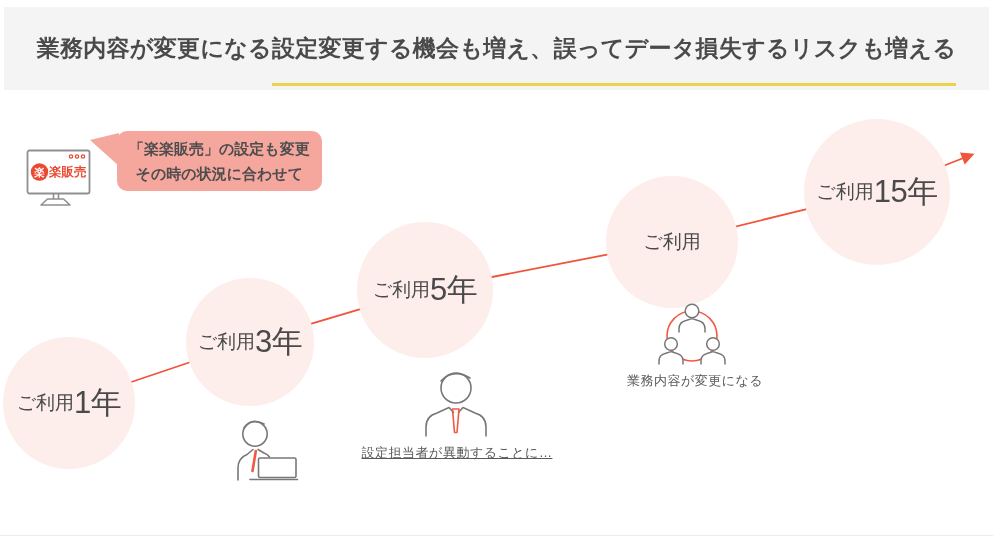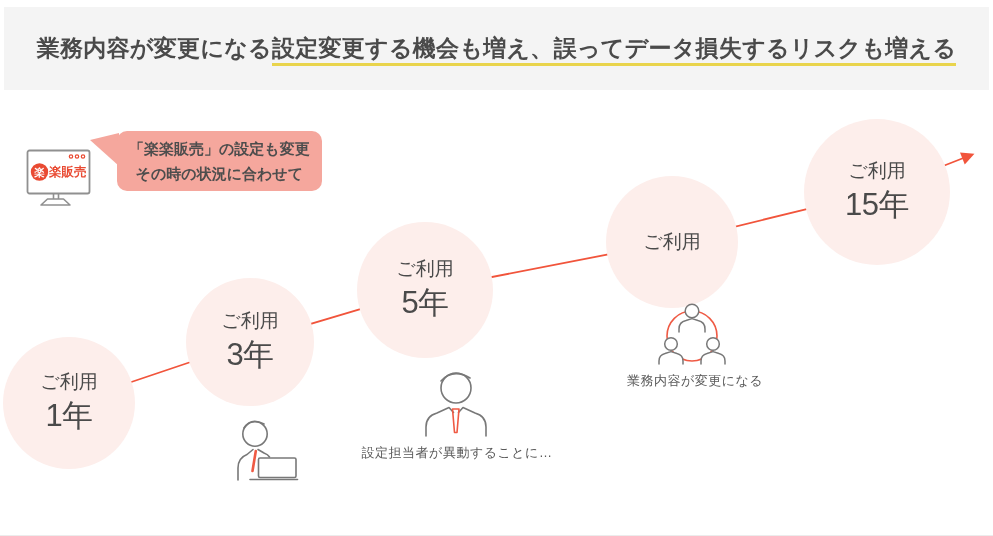--- a/index.html
+++ b/index.html
@@ -10,28 +10,28 @@
   }
   
   .header{
     position:absolute;left:4px;top:7px;width:985px;height:83px;
     background:#f4f4f4;display:flex;align-items:center;justify-content:center;
   }
   .title{
     font-size:23px;font-weight:bold;color:#4a4a4a;white-space:nowrap;
     letter-spacing:0.3px;line-height:1;
   }
-  .title .ul{border-bottom:3px solid #e9d44c;padding-bottom:2px;}
+  .title .ul{border-bottom:3px solid #e9d44c;padding-bottom:22px;}
   
   .trend{position:absolute;left:0;top:0;width:993px;height:536px;}
   
   .circle{
     position:absolute;border-radius:50%;background:#fdeeeb;
     display:flex;align-items:center;justify-content:center;
-    color:#4a4a4a;white-space:nowrap;flex-direction:column;
+    color:#4a4a4a;white-space:nowrap;
   }
   .circle .pre{font-size:19px;font-weight:500;}
   .circle .val{font-size:31px;font-weight:500;letter-spacing:-0.5px;}
   
   .bubble{
     position:absolute;left:117px;top:131px;background:#f5a79d;color:#4d4d4d;
     border-radius:10px;padding:5px 12px;font-size:15px;font-weight:bold;
     line-height:25px;text-align:center;white-space:nowrap;
   }
   .bubble-tail{position:absolute;left:90px;top:133px;}
@@ -115,21 +115,21 @@
 
   <svg class="icon-abs" style="left:422px;top:370px;" width="68" height="68" viewBox="0 0 68 68">
     <g fill="none" stroke="#787878" stroke-width="1.6" stroke-linecap="round" stroke-linejoin="round">
       <circle cx="34" cy="18" r="15" fill="#ffffff"></circle>
       <path d="M19 11 Q31 -2 48 8"></path>
       <path d="M4 66 V57 Q4 46 15 43 L27 37.5 L31.5 42.5"></path>
       <path d="M64 66 V57 Q64 46 53 43 L41 37.5 L36.5 42.5"></path>
     </g>
     <path d="M30.5 39 L37 39 L35 62.5 L32.5 62.5 Z" fill="none" stroke="#ef5a44" stroke-width="1.6" stroke-linejoin="round"></path>
   </svg>
-  <div class="caption" style="left:357px;top:444px;">設定担当者が異動することに…</div>
+  <div class="caption" style="left:357px;top:444px;text-decoration:underline;">設定担当者が異動することに…</div>
 
   <svg class="icon-abs" style="left:652px;top:300px;" width="80" height="70" viewBox="0 0 80 70">
     <circle cx="40" cy="36" r="25" fill="none" stroke="#ef5a44" stroke-width="1.6"></circle>
     <g fill="#ffffff" stroke="#787878" stroke-width="1.5" stroke-linecap="round" stroke-linejoin="round">
       <circle cx="40" cy="11" r="6.8"></circle>
       <path d="M27 32 V29 Q27 22 34 20.5 L40 18.6 L46 20.5 Q53 22 53 29 V32"></path>
       <circle cx="19" cy="44" r="6.3"></circle>
       <path d="M7 64 V61 Q7 55 13 53.5 L19 51.6 L25 53.5 Q31 55 31 61 V64"></path>
       <circle cx="61" cy="44" r="6.3"></circle>
       <path d="M49 64 V61 Q49 55 55 53.5 L61 51.6 L67 53.5 Q73 55 73 61 V64"></path>

